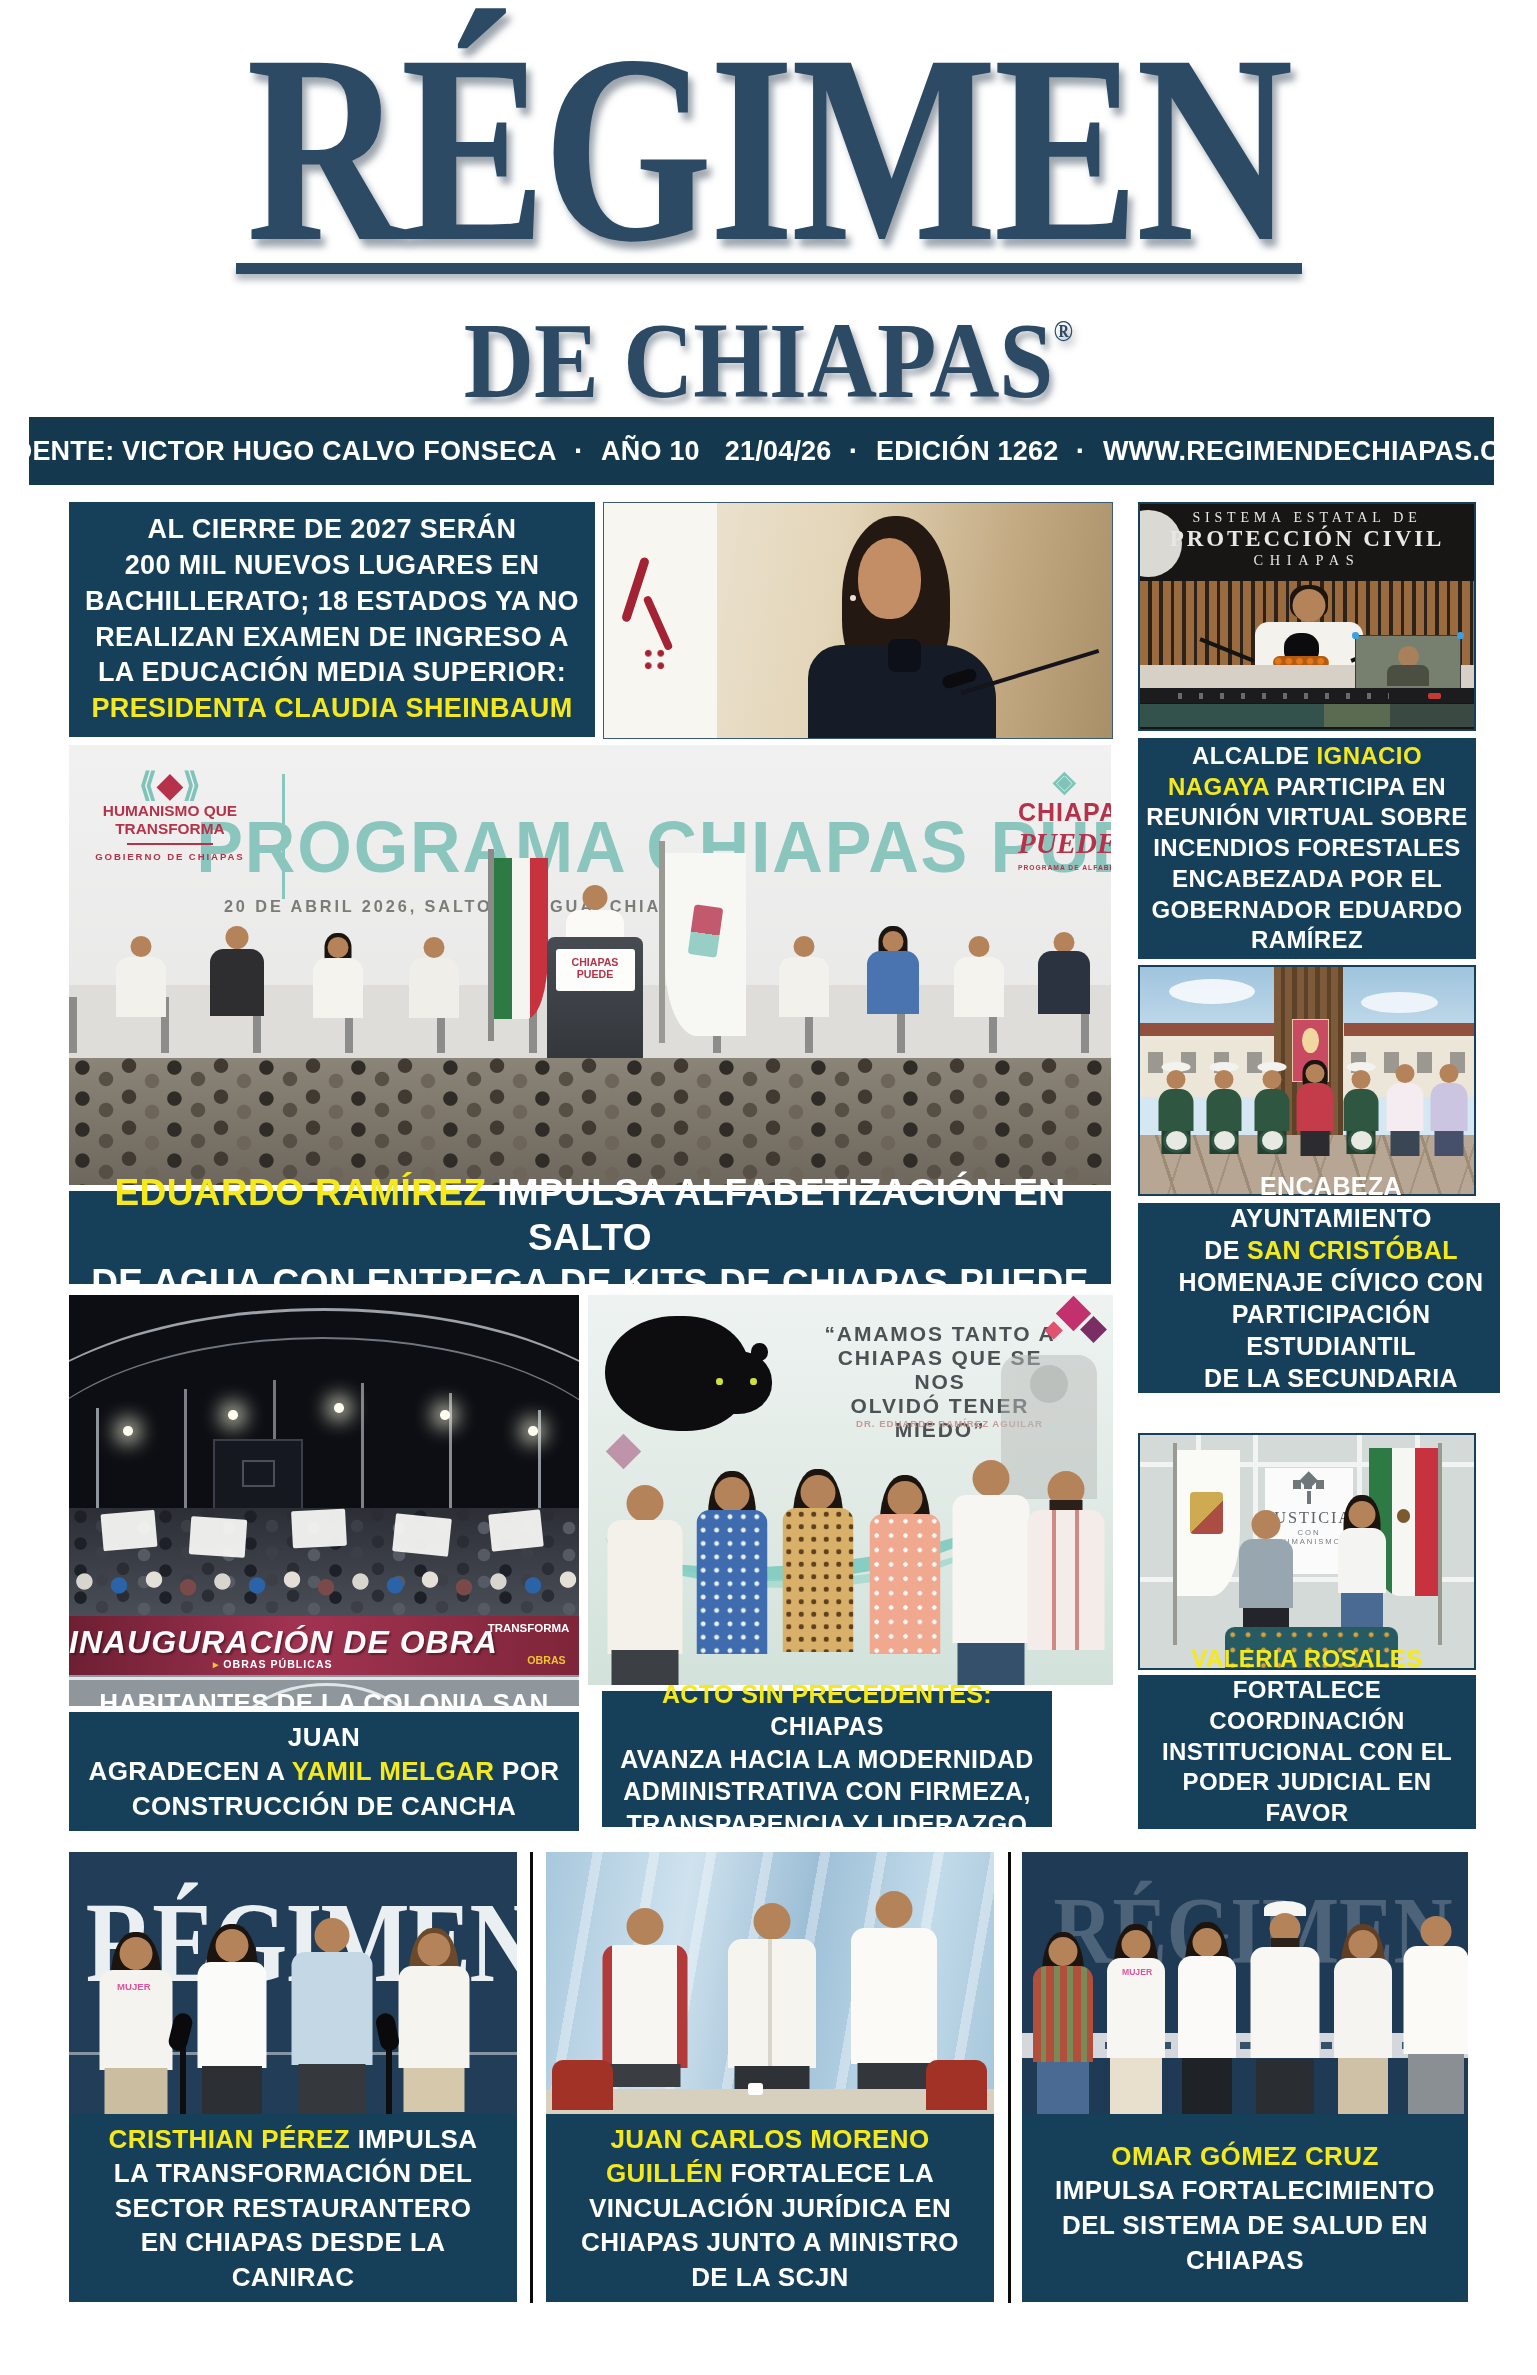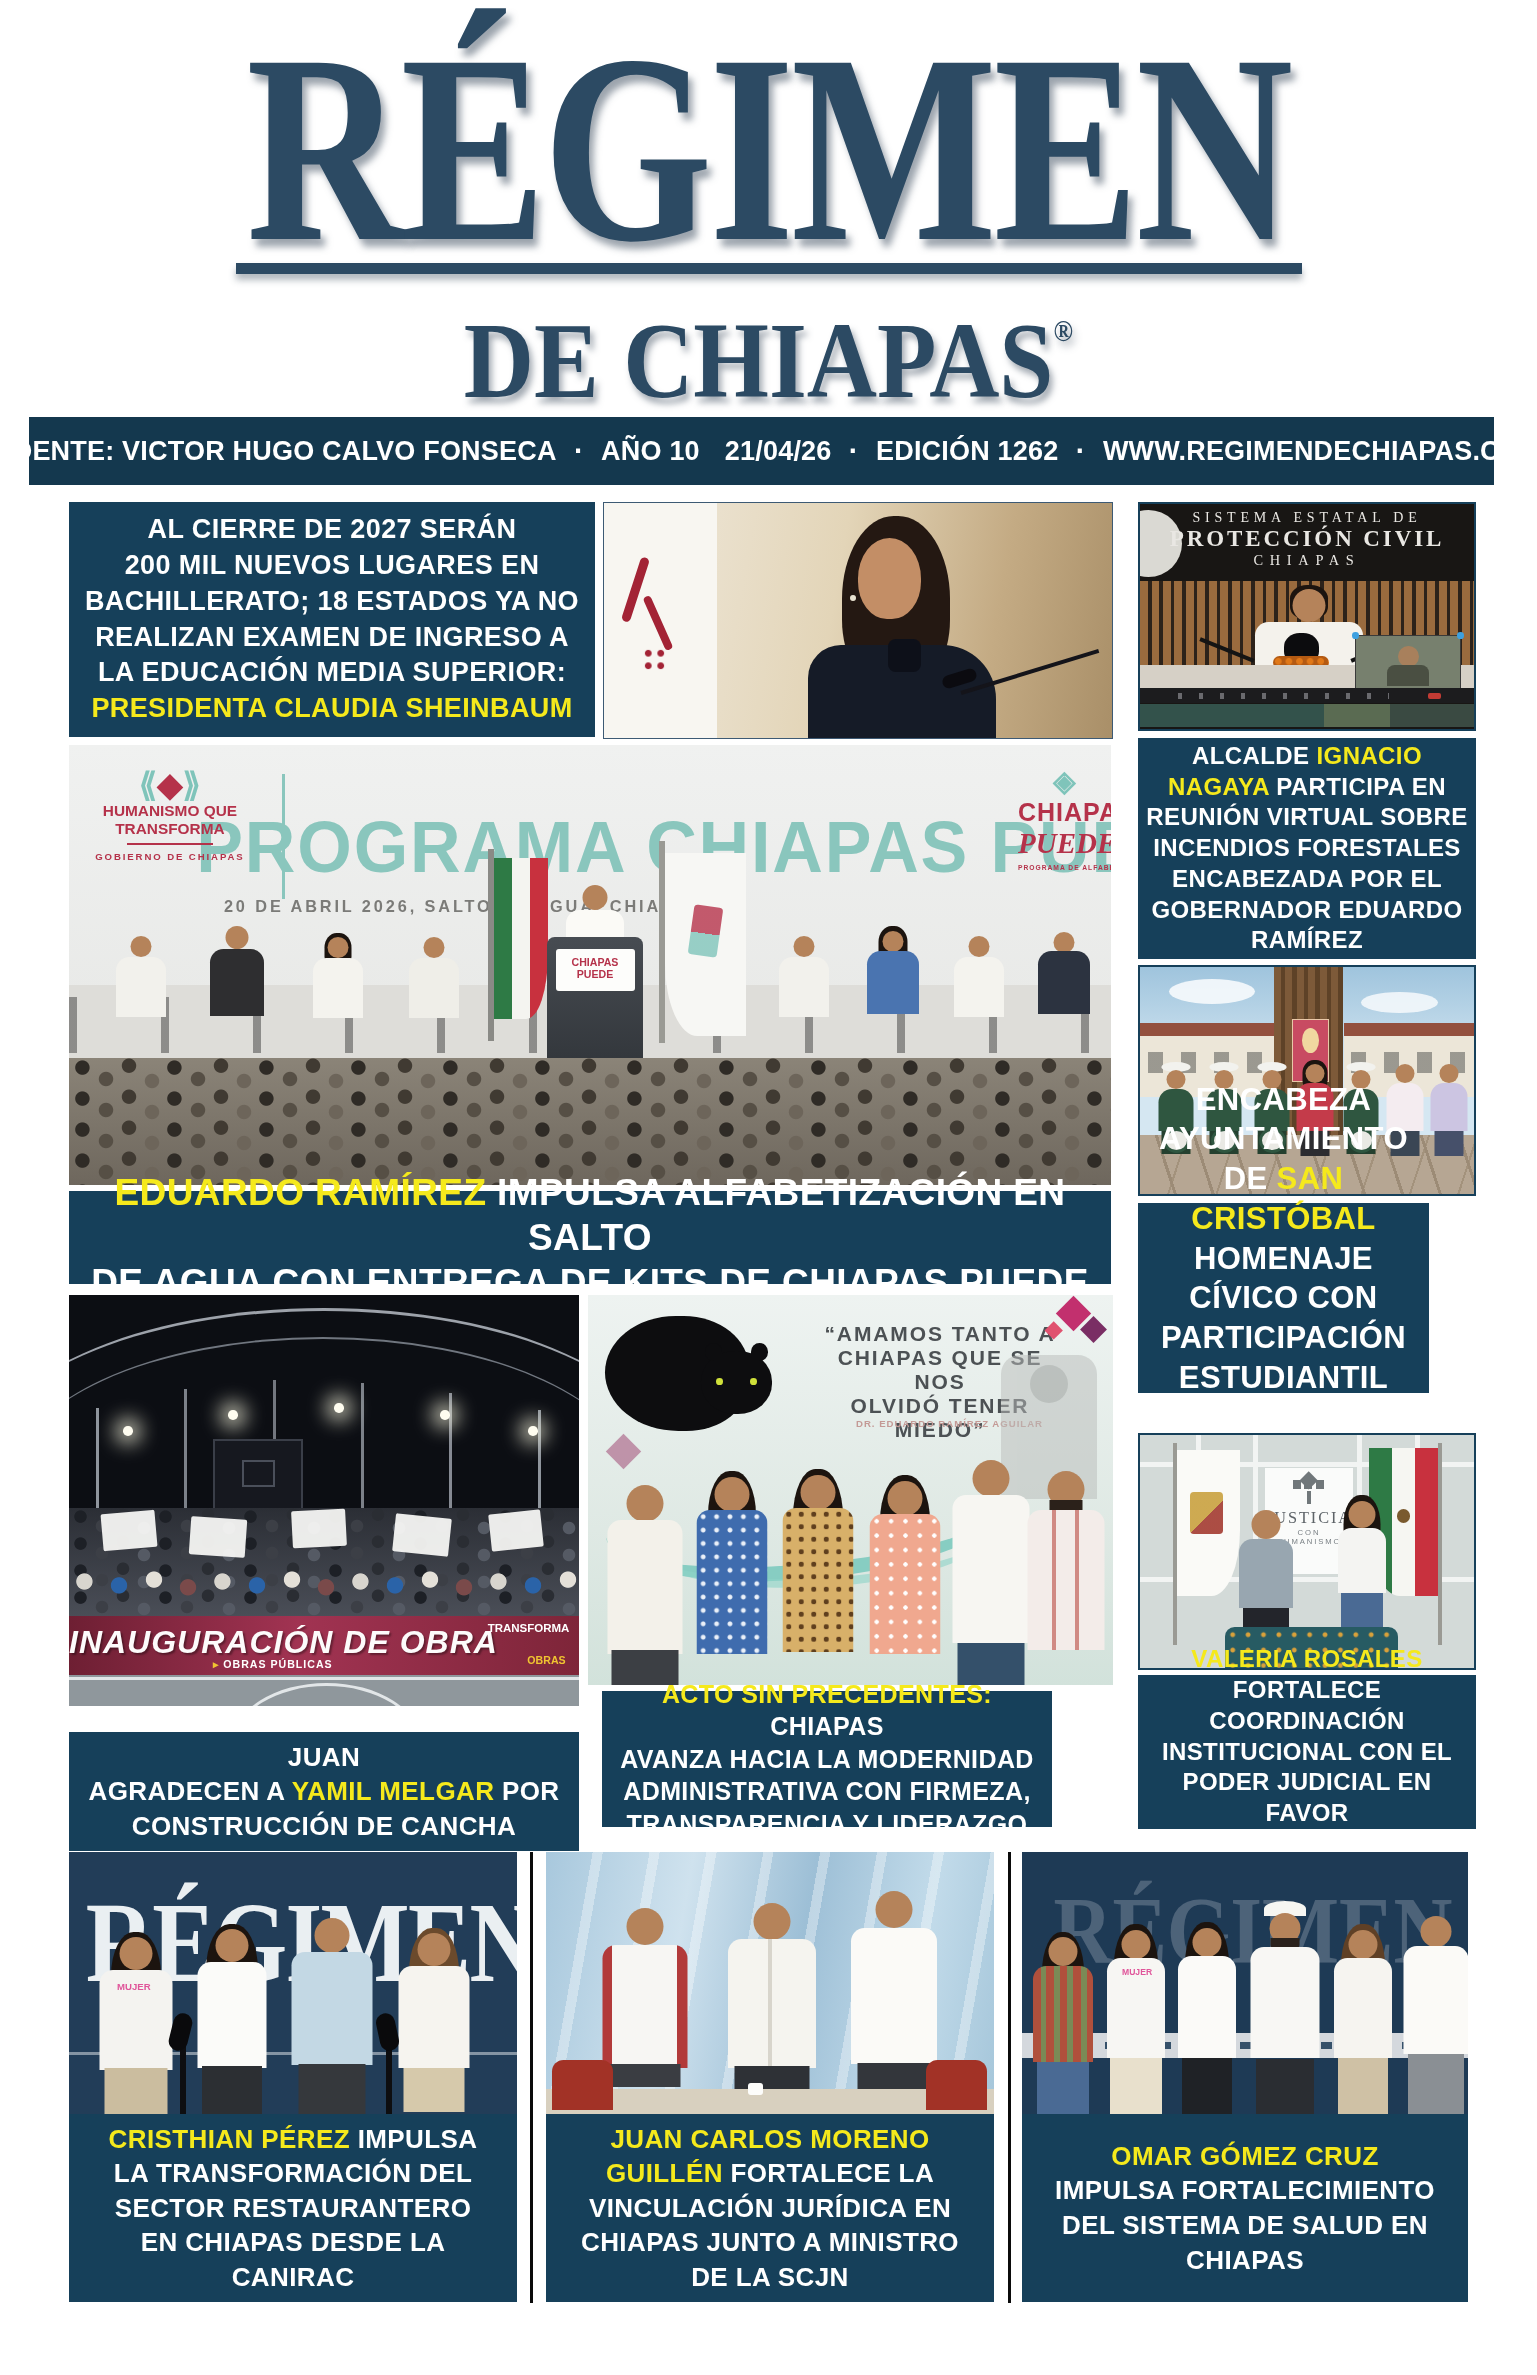--- a/index.html
+++ b/index.html
@@ -258,21 +258,21 @@
     <div class="pp" style="left:288px;bottom:38px;width:42px;height:96px;">
         <i class="hd" style="width:19px;height:19px;top:3.8px;"></i>
         <i class="td" style="width:37px;height:48px;top:23px;background:#ccc5e2;"></i>
         <i style="width:29px;height:25px;top:71px;background:#46506a;"></i>
       </div>
     <div class="abs" style="left:23px;top:161px;width:27px;height:25px;border-radius:50%;background:#e9e9e4;border:3.8px solid #2f5640;box-sizing:border-box;"></div>
     <div class="abs" style="left:71px;top:161px;width:27px;height:25px;border-radius:50%;background:#e9e9e4;border:3.8px solid #2f5640;box-sizing:border-box;"></div>
     <div class="abs" style="left:119px;top:161px;width:27px;height:25px;border-radius:50%;background:#e9e9e4;border:3.8px solid #2f5640;box-sizing:border-box;"></div>
     <div class="abs" style="left:208px;top:161px;width:27px;height:25px;border-radius:50%;background:#e9e9e4;border:3.8px solid #2f5640;box-sizing:border-box;"></div>
   </div>
-  <div class="navybox abs" style="left:1138px;top:1203px;width:291px;height:190px;font-size:31px;line-height:1.28;">
+  <div class="navybox abs" style="left:1138px;top:1203px;width:338px;height:190px;font-size:25px;line-height:1.28;padding-left:24px;">
     <div class="capin"><span>ENCABEZA AYUNTAMIENTO
 DE </span><span class="hl">SAN CRISTÓBAL</span><span>
 HOMENAJE CÍVICO CON
 PARTICIPACIÓN ESTUDIANTIL
 DE LA SECUNDARIA
 TÉCNICA NO. 128</span></div>
   </div>
 
   <div class="photo" style="left:1138px;top:1433px;width:338px;height:237px;border:2.9px solid #16405a;box-sizing:border-box;background:#d3dad8;">
     <div class="abs" style="left:56px;top:0;width:4.8px;height:144px;background:#f2f4f3;"></div>
@@ -345,21 +345,21 @@
       <div style="position:absolute;left:0;top:7.7px;width:78%;text-align:center;font-style:italic;font-weight:bold;font-size:32px;color:#fdfbfb;letter-spacing:1px;text-shadow:1.9px 1.9px 1.9px rgba(0,0,0,.35);white-space:nowrap;">INAUGURACIÓN DE OBRA</div>
       <div style="position:absolute;left:144px;top:42px;font-size:10.6px;font-weight:bold;color:#fff;letter-spacing:1px;"><span style="color:#f0c431;">▸</span> <span>OBRAS PÚBLICAS</span></div>
       <div style="position:absolute;right:9.6px;top:5.8px;font-size:11.5px;font-weight:bold;color:#fff;">TRANSFORMA</div>
       <div style="position:absolute;right:13.4px;top:38px;font-size:10.6px;font-weight:bold;color:#f0c431;">OBRAS</div>
     </div>
     <div class="abs" style="left:0;top:380px;width:100%;height:31px;background:#8f979c;">
       <div style="position:absolute;left:163px;top:7.7px;width:183px;height:115px;border:3.8px solid #e2e6e8;border-radius:50%;"></div>
       <div style="position:absolute;left:0;top:1.9px;width:100%;height:2.9px;background:#e2e6e8;"></div>
     </div>
   </div>
-  <div class="navybox abs" style="left:69px;top:1712px;width:510px;height:119px;font-size:26px;line-height:1.32;margin-top:20px;">
+  <div class="navybox abs" style="left:69px;top:1712px;width:510px;height:119px;font-size:26px;line-height:1.32;">
     <div class="capin"><span>HABITANTES DE LA COLONIA SAN JUAN
 AGRADECEN A </span><span class="hl">YAMIL MELGAR</span><span> POR
 CONSTRUCCIÓN DE CANCHA TECHADA</span></div>
   </div>
 
   <div class="photo" style="left:588px;top:1295px;width:525px;height:390px;background:linear-gradient(180deg,#eef3f1,#dfe9e4 60%,#d2e2db);">
     <div class="abs" style="left:17.3px;top:163px;width:403px;height:106px;border-radius:50%;border-bottom:15.4px solid #79c9bd;transform:rotate(-5deg);opacity:.85;"></div>
     <div class="abs" style="left:58px;top:197px;width:346px;height:86px;border-radius:50%;border-bottom:9.6px solid #8ed4c8;transform:rotate(-3deg);opacity:.6;"></div>
     <div class="abs" style="left:17.3px;top:21px;width:144px;height:115px;background:#0d0d0f;border-radius:52% 48% 46% 54%;"></div>
     <div class="abs" style="left:113px;top:56px;width:71px;height:63px;background:#0d0d0f;border-radius:48%;">

